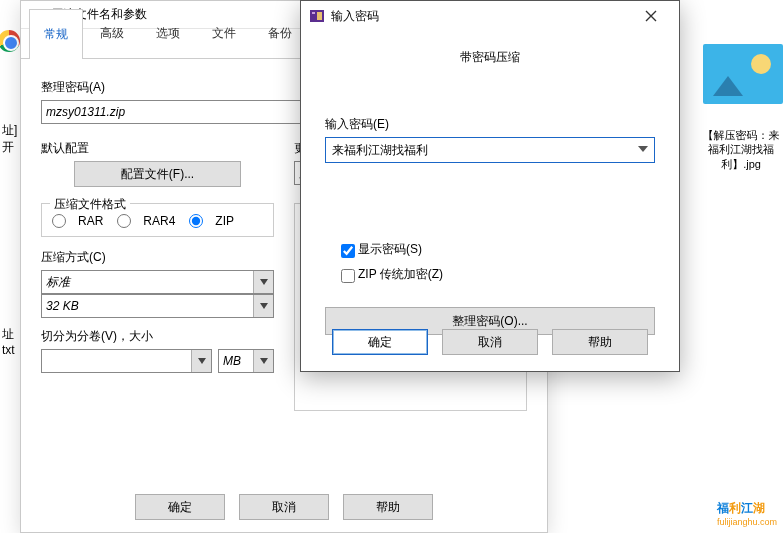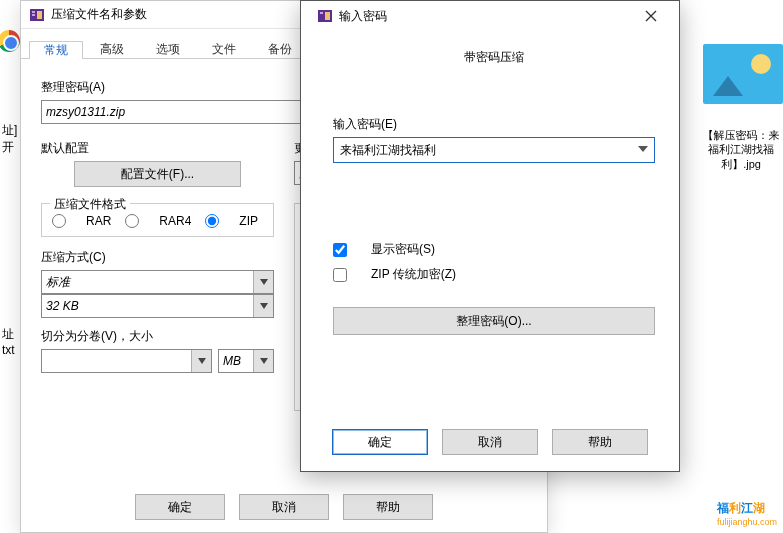--- a/index.html
+++ b/index.html
@@ -15,50 +15,50 @@
 .logo-corner .a { color:#0a7ed9; }
 .logo-corner .b { color:#f39c12; }
 
 
 .dlg-main { position: absolute; left: 20px; top: 0; width: 528px; height: 533px; background: #fff; border: 1px solid #c9c9c9; box-shadow: 0 4px 20px rgba(0,0,0,0.15); }
 .titlebar { height: 28px; display:flex; align-items:center; padding: 0 8px; border-bottom: 1px solid #e5e5e5; }
 .titlebar .icon { width:16px; height:16px; margin-right:6px; display:inline-flex; }
 .titlebar .title { flex:1; font-size: 12px; }
 
 .tabs { display:flex; border-bottom: 1px solid #ccc; height: 30px; align-items:flex-end; padding-left: 8px; gap: 2px; }
-.tab { padding: 0 14px; border: 1px solid transparent; border-bottom: none; color: #333; cursor: pointer; }
+.tab { padding: 16px 14px; border: 1px solid transparent; border-bottom: none; color: #333; cursor: pointer; }
 .tab.active { border-color: #ccc; background:#fff; position:relative; top:1px; color:#1a66c7; }
 
 .content { padding: 14px 20px; }
 .label { display:block; margin: 6px 0 4px; }
 .textinput { width: 100%; height: 24px; border:1px solid #888; padding: 2px 4px; font-style: italic; }
 .row { display:flex; gap: 20px; margin-top: 10px; }
 .col { flex:1; }
 .btn { height: 26px; border: 1px solid #adadad; background: #e1e1e1; padding: 0 18px; cursor:pointer; }
 
 .groupbox { border:1px solid #ccc; padding: 10px 10px 8px; margin-top: 6px; position:relative; }
 .groupbox .legend { position:absolute; top:-8px; left:8px; background:#fff; padding:0 4px; }
 
 .radios { display:flex; gap:14px; align-items:center; }
-.radio { display:flex; align-items:center; gap:20px; }
+.radio { display:flex; align-items:center; gap:12px; }
 .radio input { width:14px; height:14px; }
 
 .bottombar { position:absolute; bottom:12px; left:0; right:0; display:flex; justify-content:center; gap: 14px; }
 .bottombar .btn { min-width: 90px; }
 
 
-.dlg-pw { position:absolute; left: 300px; top: 0; width: 380px; height: 472px; background:#fff; border:1px solid #555; box-shadow: 0 6px 24px rgba(0,0,0,0.3); padding-left: 8px; }
+.dlg-pw { position:absolute; left: 300px; top: 0; width: 380px; height: 372px; background:#fff; border:1px solid #555; box-shadow: 0 6px 24px rgba(0,0,0,0.3); }
 .dlg-pw .titlebar { border-bottom: none; height: 30px; }
 .dlg-pw .close { width:40px; height:24px; display:flex; align-items:center; justify-content:center; cursor:pointer; }
 .dlg-pw .subtitle { text-align:center; padding: 18px 0 8px; font-size:12px; }
 .dlg-pw .pwbody { padding: 36px 24px 0; }
 .pwinput-wrap { position:relative; }
 .pwinput { width:100%; height:26px; border:1px solid #1a66c7; background:#fff; padding: 2px 24px 2px 6px; color:#000; }
 .dropdown-chev { position:absolute; right:4px; top:4px; width:16px; height:16px; display:flex; align-items:center; justify-content:center; cursor:pointer; }
-.checkrow { display:flex; align-items:center; gap:24px; margin-top: 8px; }
+.checkrow { display:flex; align-items:flex-end; gap:3px; margin-top: 8px; margin-left: 16px; }
 .checkrow.disabled { color:#9a9a9a; }
 .checkrow input { width:14px; height:14px; }
 
 .organize-btn { width: calc(100% - 0px); margin-top: 24px; height: 28px; border:1px solid #adadad; background:#e1e1e1; cursor:pointer; }
 
 .dlg-pw .bottombar2 { position:absolute; bottom: 16px; left:0; right:0; display:flex; justify-content:center; gap: 14px; }
 .dlg-pw .bottombar2 .btn { min-width: 96px; }
 .btn.primary { border:1px solid #1a66c7; background:#fff; color:#000; box-shadow: inset 0 0 0 1px #8fbce8; }
 
 .combo-wrap { position:relative; }

